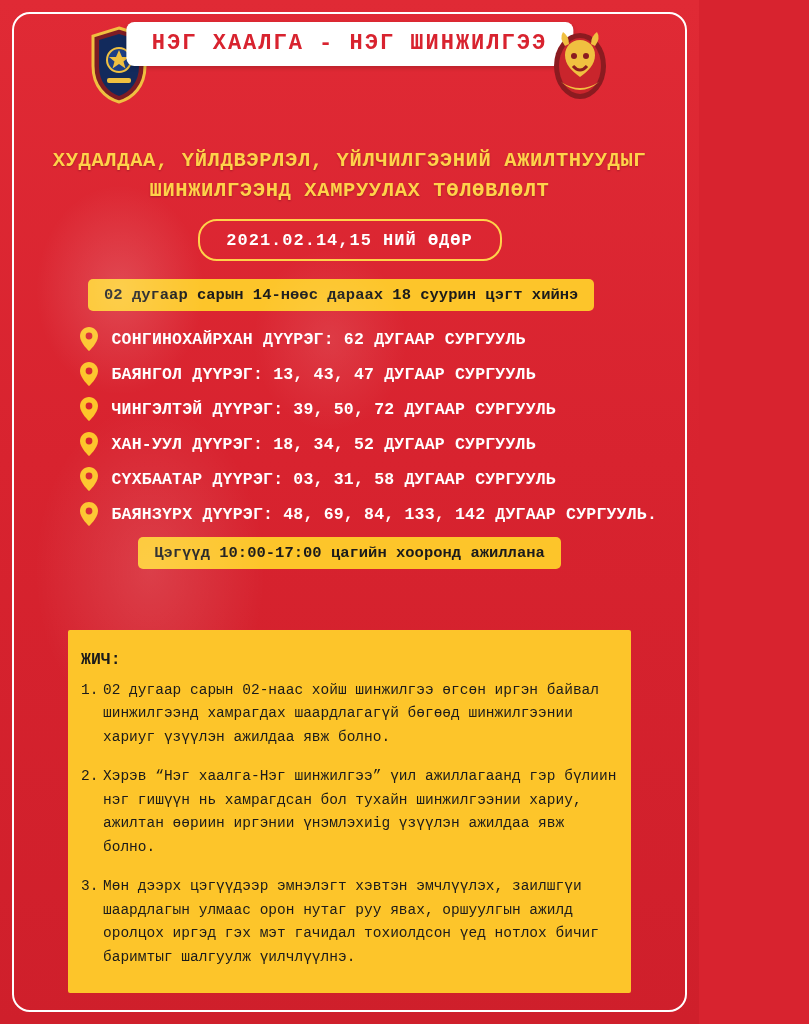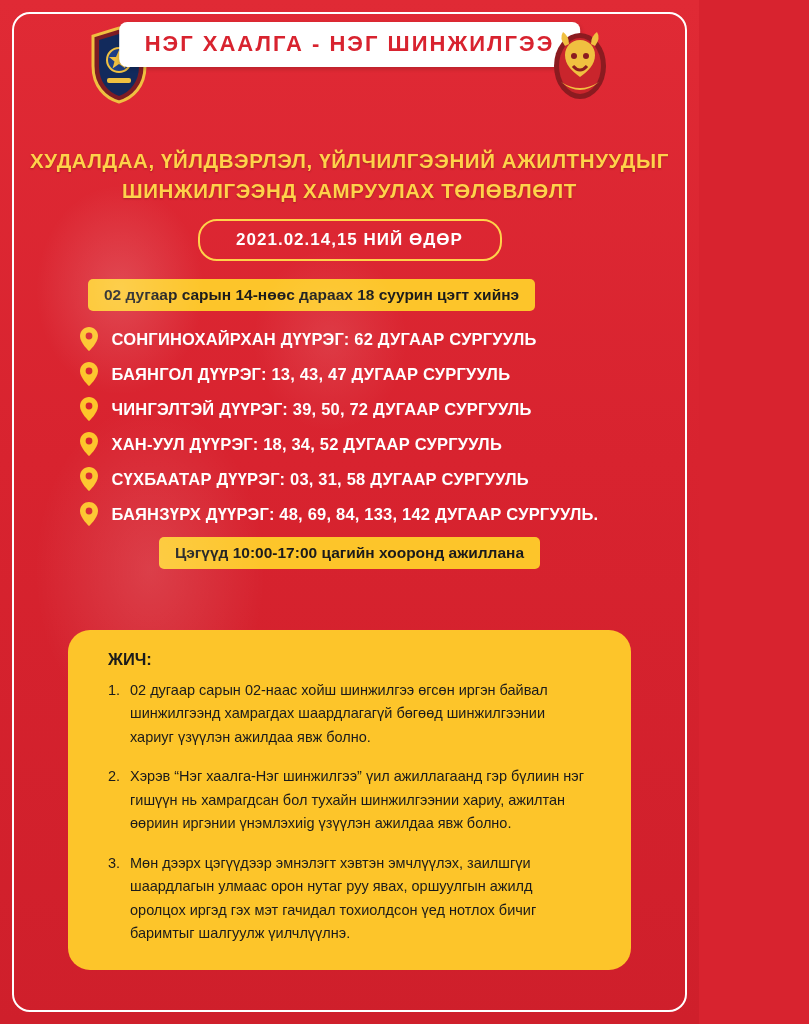--- a/index.html
+++ b/index.html
@@ -13,20 +13,21 @@
     background: #d8232f;
     overflow: hidden;
   }
   .poster {
     position: relative;
     width: 699px;
     height: 1024px;
     background: linear-gradient(180deg, #e02a35 0%, #d8232f 45%, #cf1f2b 100%);
     box-sizing: border-box;
     overflow: hidden;
+    font-family: Liberation Mono, monospace;
   }
   
   .bg-wash {
     position: absolute;
     left: 0;
     top: 150px;
     width: 420px;
     height: 560px;
     background:
       radial-gradient(ellipse 120px 150px at 120px 140px, rgba(255,255,255,0.16), rgba(255,255,255,0) 70%),
@@ -147,22 +148,22 @@
     letter-spacing: 0.2px;
   }
 
   
   .notes {
     position: absolute;
     left: 68px;
     right: 68px;
     top: 630px;
     background: #fdc52a;
-    border-radius: 22px;
-    padding: 20px 40px 24px;
+    border-radius: 2px;
+    padding: 20px 13px 24px;
     box-sizing: border-box;
   }
   .notes-title {
     color: #1b1b1b;
     font-size: 16.5px;
     font-weight: bold;
     margin-bottom: 10px;
   }
   .note-item {
     display: flex;

